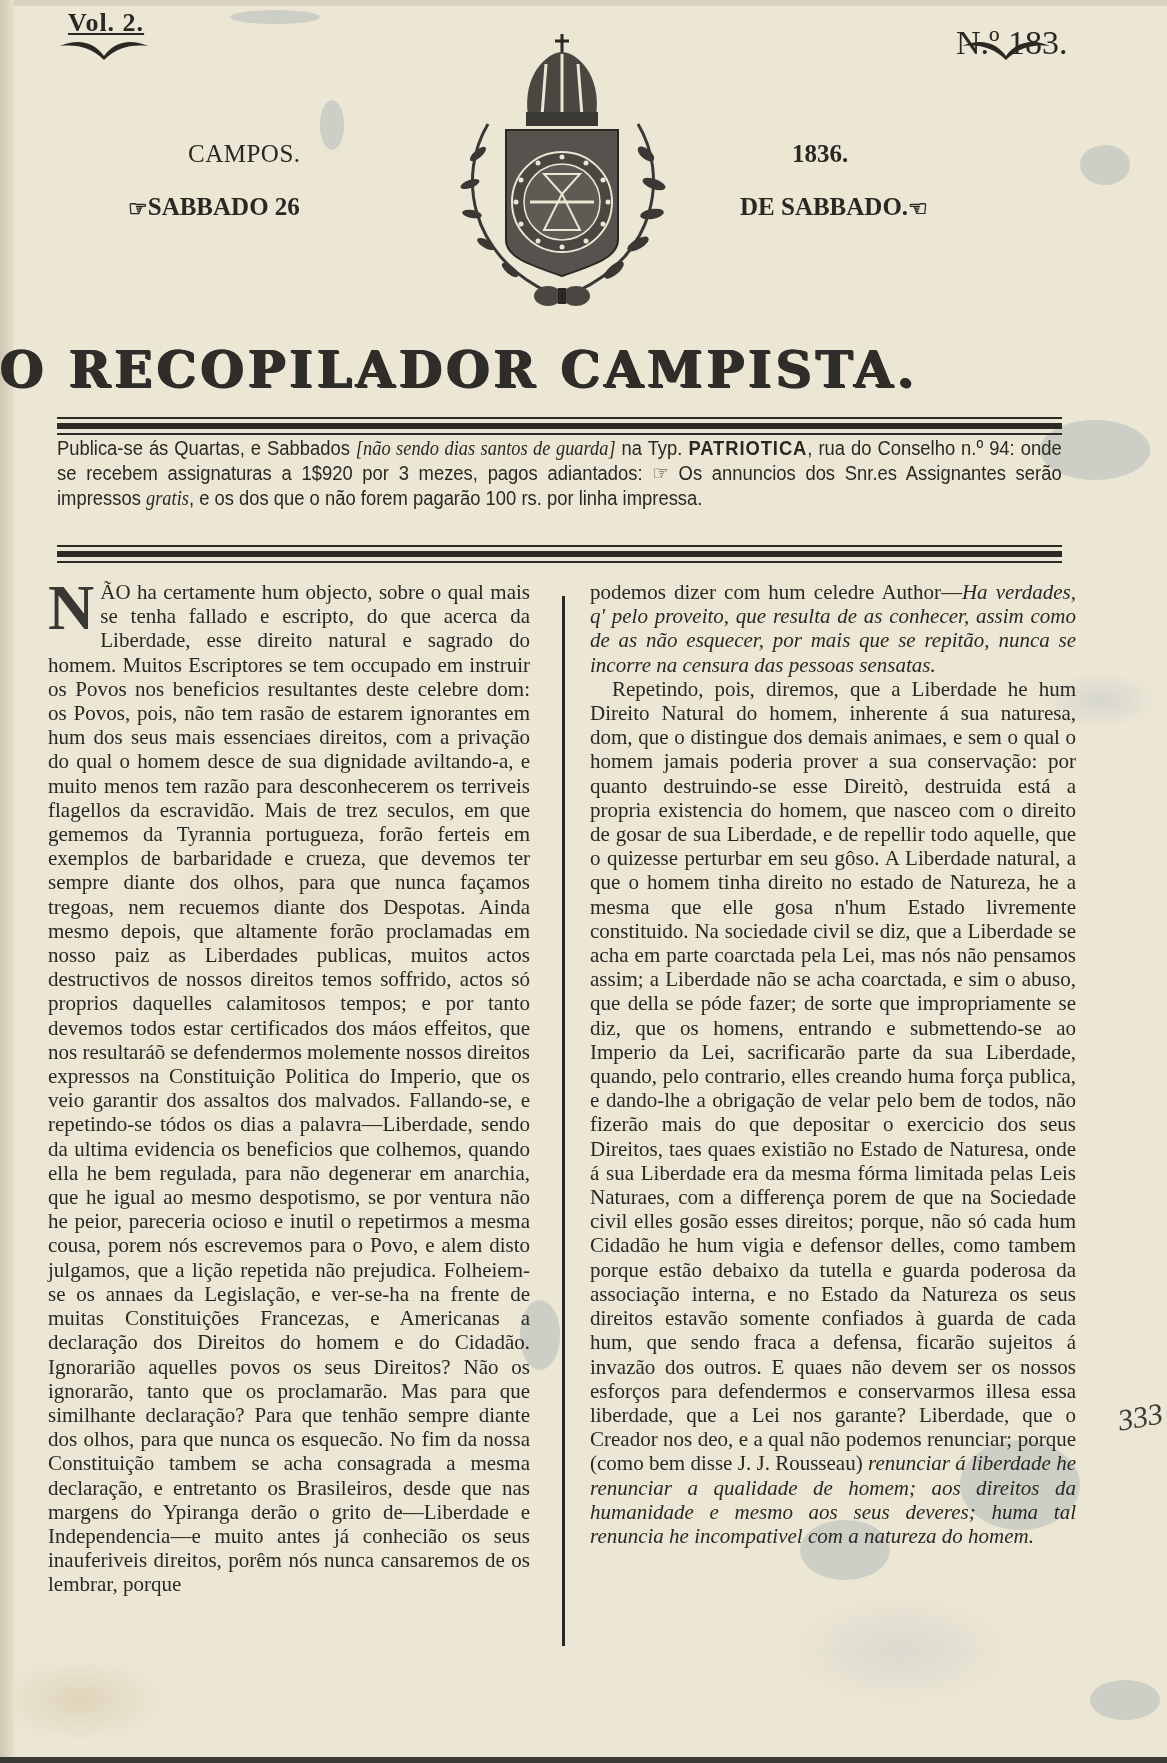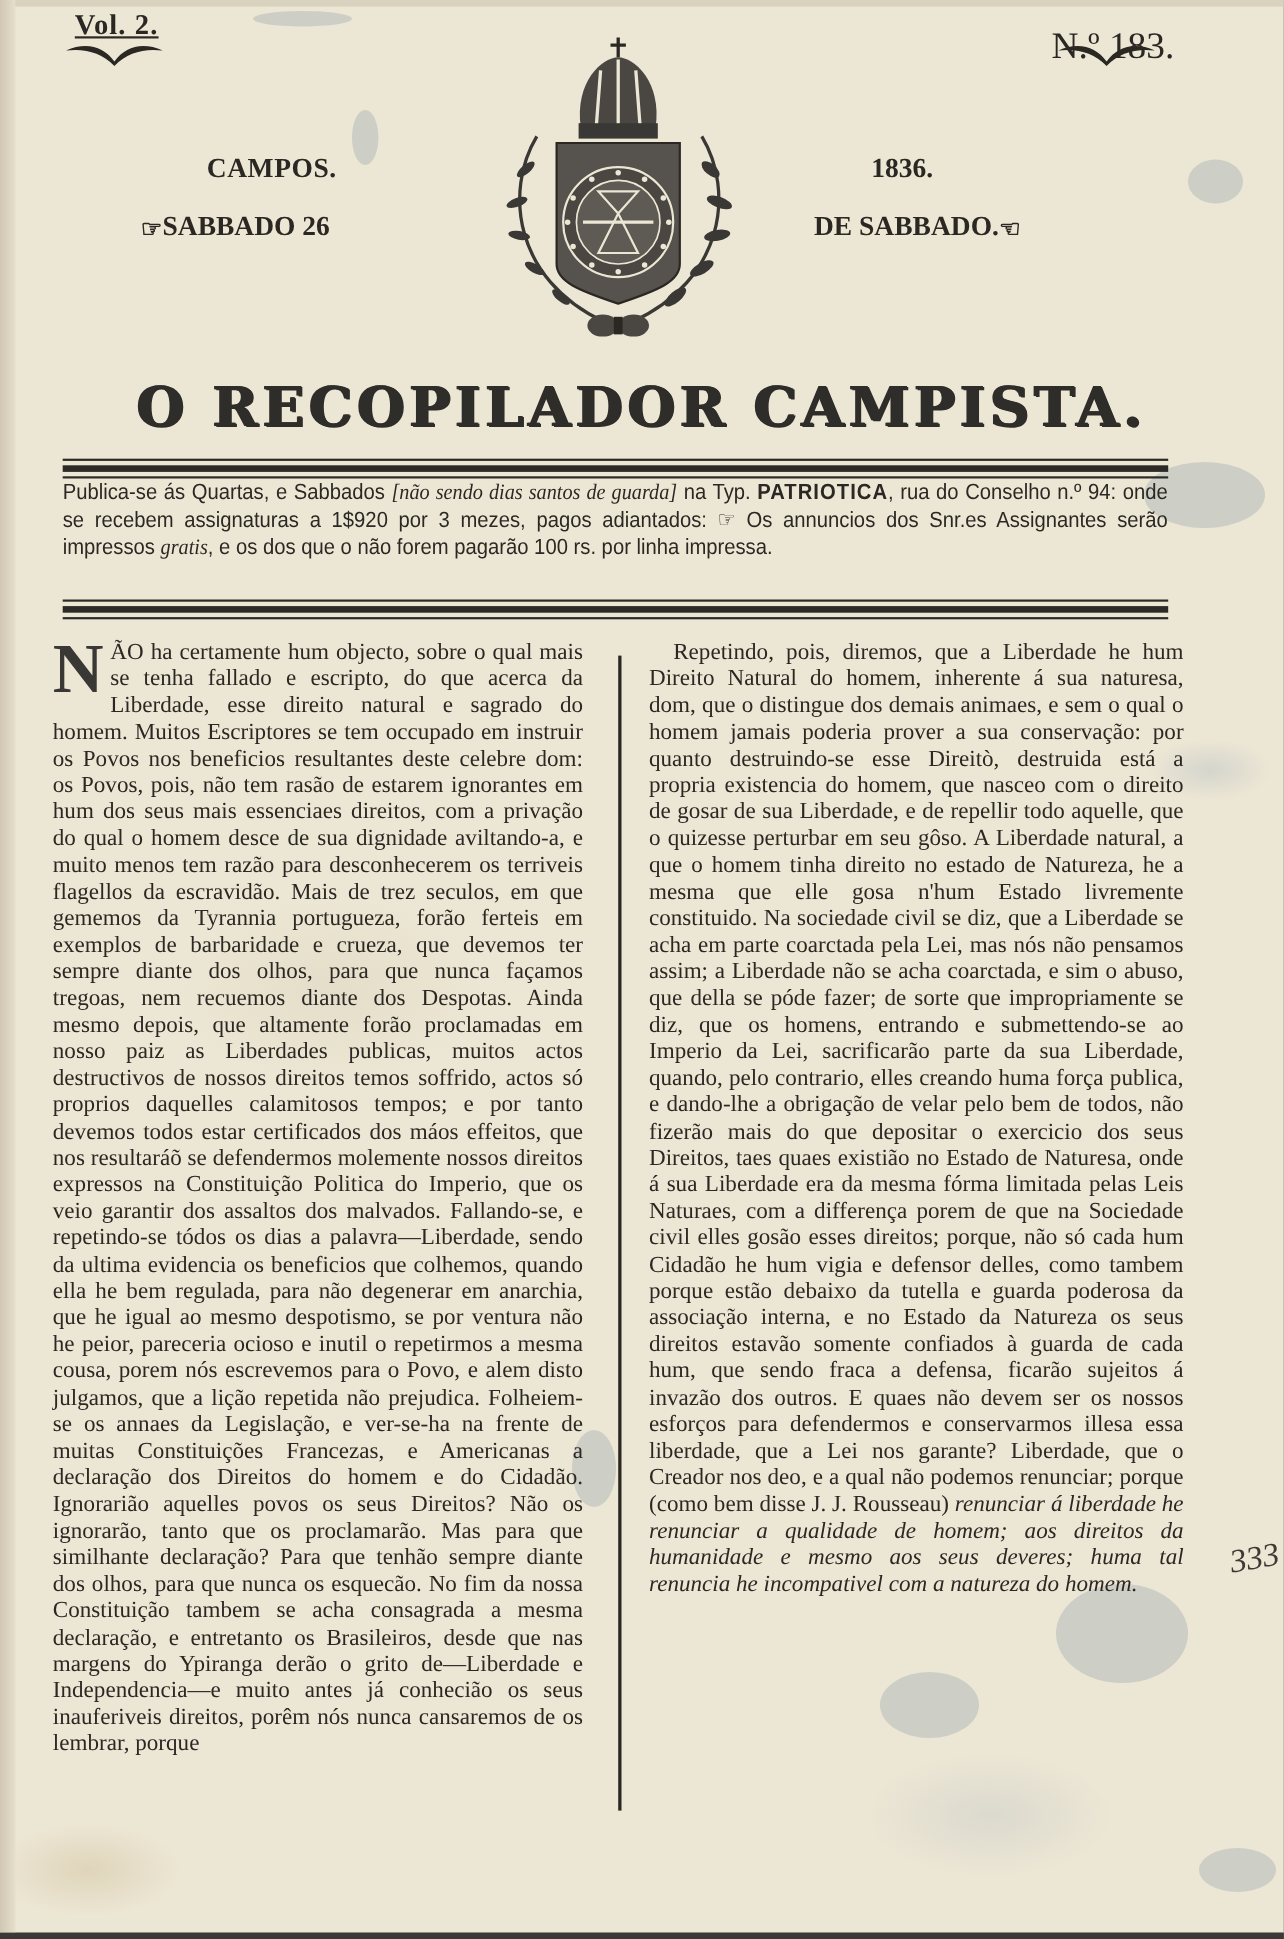--- a/index.html
+++ b/index.html
@@ -20,30 +20,30 @@
     overflow:hidden;
   }
   .edge-left { position:absolute; left:0; top:0; width:14px; height:100%; background:linear-gradient(90deg,#cfc7b2,#e6dfcb); }
   .edge-top { position:absolute; left:0; top:0; width:100%; height:6px; background:#d9d2bf; }
 
   .vol { position:absolute; left:68px; top:8px; font-size:26px; font-weight:bold; letter-spacing:1px;text-decoration:underline; }
   .num { position:absolute; left:956px; top:24px; font-size:34px; font-weight:normal; }
   .flourish { position:absolute; width:92px; height:22px; }
   .flourish svg { width:100%; height:100%; }
 
-  .campos { position:absolute; left:188px; top:140px; font-size:25px; font-weight:bold; letter-spacing:0.5px; }
+  .campos { position:absolute; left:188px; top:140px; font-size:25px; font-weight:normal; letter-spacing:0.5px; }
   .year { position:absolute; left:792px; top:140px; font-size:25px; font-weight:bold; }
   .sabbado { position:absolute; left:128px; top:193px; font-size:25px; font-weight:bold; }
   .novembro { position:absolute; left:740px; top:193px; font-size:25px; font-weight:bold; }
   .hand { display:inline-block; font-size:22px; vertical-align:middle; }
 
   .crest { position:absolute; left:448px; top:24px; width:228px; height:292px; }
 
   .masthead {
-    position:absolute; left:0; top:340px; width:1167px; text-align:center;
+    position:absolute; left:0; top:340px; width:1167px; text-align:left;
     font-family:"DejaVu Serif", serif; font-weight:900; font-size:50px;
     letter-spacing:4px; color:#2f2d2a;
     text-shadow: 1px 1px 0 #2f2d2a, -1px 0 0 #2f2d2a;
   }
   .rule-group { position:absolute; left:57px; width:1005px; }
   .rule-thin { height:2px; background:#2c2a27; margin:0 0 4px 0; }
   .rule-thick { height:6px; background:#2c2a27; margin:0 0 4px 0; }
 
   .notice {
     position:absolute; left:57px; top:436px; width:1005px;
@@ -177,20 +177,23 @@
 
   <div class="col col-left">
     <p>
       <span class="dropcap">N</span><span>ÃO ha certamente hum objecto, sobre o qual mais se tenha fallado e escripto, do que acerca da Liberdade, esse direito natural e sagrado do homem. Muitos Escriptores se tem occupado em instruir os Povos nos beneficios resultantes deste celebre dom: os Povos, pois, não tem rasão de estarem ignorantes em hum dos seus mais essenciaes direitos, com a privação do qual o homem desce de sua dignidade aviltando-a, e muito menos tem razão para desconhecerem os terriveis flagellos da escravidão. Mais de trez seculos, em que gememos da Tyrannia portugueza, forão ferteis em exemplos de barbaridade e crueza, que devemos ter sempre diante dos olhos, para que nunca façamos tregoas, nem recuemos diante dos Despotas. Ainda mesmo depois, que altamente forão proclamadas em nosso paiz as Liberdades publicas, muitos actos destructivos de nossos direitos temos soffrido, actos só proprios daquelles calamitosos tempos; e por tanto devemos todos estar certificados dos máos effeitos, que nos resultaráõ se defendermos molemente nossos direitos expressos na Constituição Politica do Imperio, que os veio garantir dos assaltos dos malvados. Fallando-se, e repetindo-se tódos os dias a palavra—Liberdade, sendo da ultima evidencia os beneficios que colhemos, quando ella he bem regulada, para não degenerar em anarchia, que he igual ao mesmo despotismo, se por ventura não he peior, pareceria ocioso e inutil o repetirmos a mesma cousa, porem nós escrevemos para o Povo, e alem disto julgamos, que a lição repetida não prejudica. Folheiem-se os annaes da Legislação, e ver-se-ha na frente de muitas Constituições Francezas, e Americanas a declaração dos Direitos do homem e do Cidadão. Ignorarião aquelles povos os seus Direitos? Não os ignorarão, tanto que os proclamarão. Mas para que similhante declaração? Para que tenhão sempre diante dos olhos, para que nunca os esquecão. No fim da nossa Constituição tambem se acha consagrada a mesma declaração, e entretanto os Brasileiros, desde que nas margens do Ypiranga derão o grito de—Liberdade e Independencia—e muito antes já conhecião os seus inauferiveis direitos, porêm nós nunca cansaremos de os lembrar, porque</span>
     </p>
   </div>
 
   <div class="col-divider"></div>
 
   <div class="col col-right">
+    <p>
+      <span>podemos dizer com hum celedre Author—</span><span class="it">Ha verdades, q' pelo proveito, que resulta de as conhecer, assim como de as não esquecer, por mais que se repitão, nunca se incorre na censura das pessoas sensatas.</span>
+    </p>
     <p class="indent">
       <span>Repetindo, pois, diremos, que a Liberdade he hum Direito Natural do homem, inherente á sua naturesa, dom, que o distingue dos demais animaes, e sem o qual o homem jamais poderia prover a sua conservação: por quanto destruindo-se esse Direitò, destruida está a propria existencia do homem, que nasceo com o direito de gosar de sua Liberdade, e de repellir todo aquelle, que o quizesse perturbar em seu gôso. A Liberdade natural, a que o homem tinha direito no estado de Natureza, he a mesma que elle gosa n'hum Estado livremente constituido. Na sociedade civil se diz, que a Liberdade se acha em parte coarctada pela Lei, mas nós não pensamos assim; a Liberdade não se acha coarctada, e sim o abuso, que della se póde fazer; de sorte que impropriamente se diz, que os homens, entrando e submettendo-se ao Imperio da Lei, sacrificarão parte da sua Liberdade, quando, pelo contrario, elles creando huma força publica, e dando-lhe a obrigação de velar pelo bem de todos, não fizerão mais do que depositar o exercicio dos seus Direitos, taes quaes existião no Estado de Naturesa, onde á sua Liberdade era da mesma fórma limitada pelas Leis Naturaes, com a differença porem de que na Sociedade civil elles gosão esses direitos; porque, não só cada hum Cidadão he hum vigia e defensor delles, como tambem porque estão debaixo da tutella e guarda poderosa da associação interna, e no Estado da Natureza os seus direitos estavão somente confiados à guarda de cada hum, que sendo fraca a defensa, ficarão sujeitos á invazão dos outros. E quaes não devem ser os nossos esforços para defendermos e conservarmos illesa essa liberdade, que a Lei nos garante? Liberdade, que o Creador nos deo, e a qual não podemos renunciar; porque (como bem disse J. J. Rousseau) </span><span class="it">renunciar á liberdade he renunciar a qualidade de homem; aos direitos da humanidade e mesmo aos seus deveres; huma tal renuncia he incompativel com a natureza do homem.</span>
     </p>
   </div>
 
   <div class="margin-note">333</div>
 </div>
 <div class="page-bottom"></div>
 
 </body></html>

